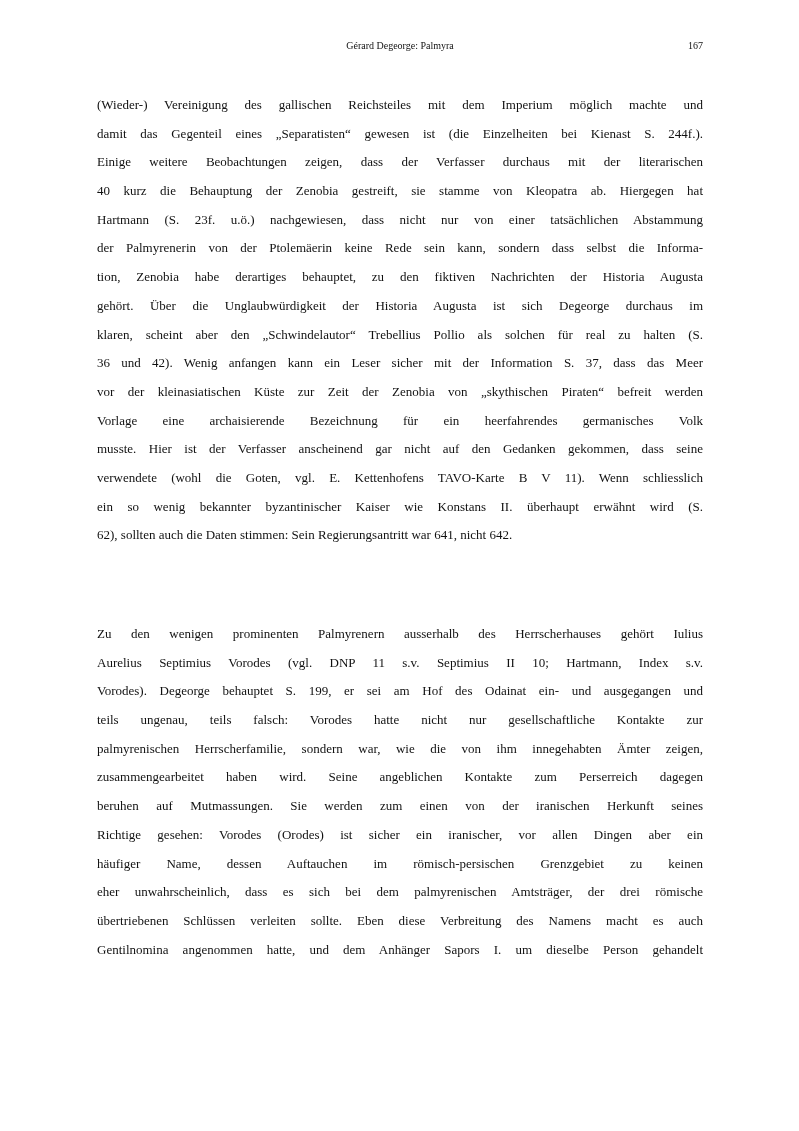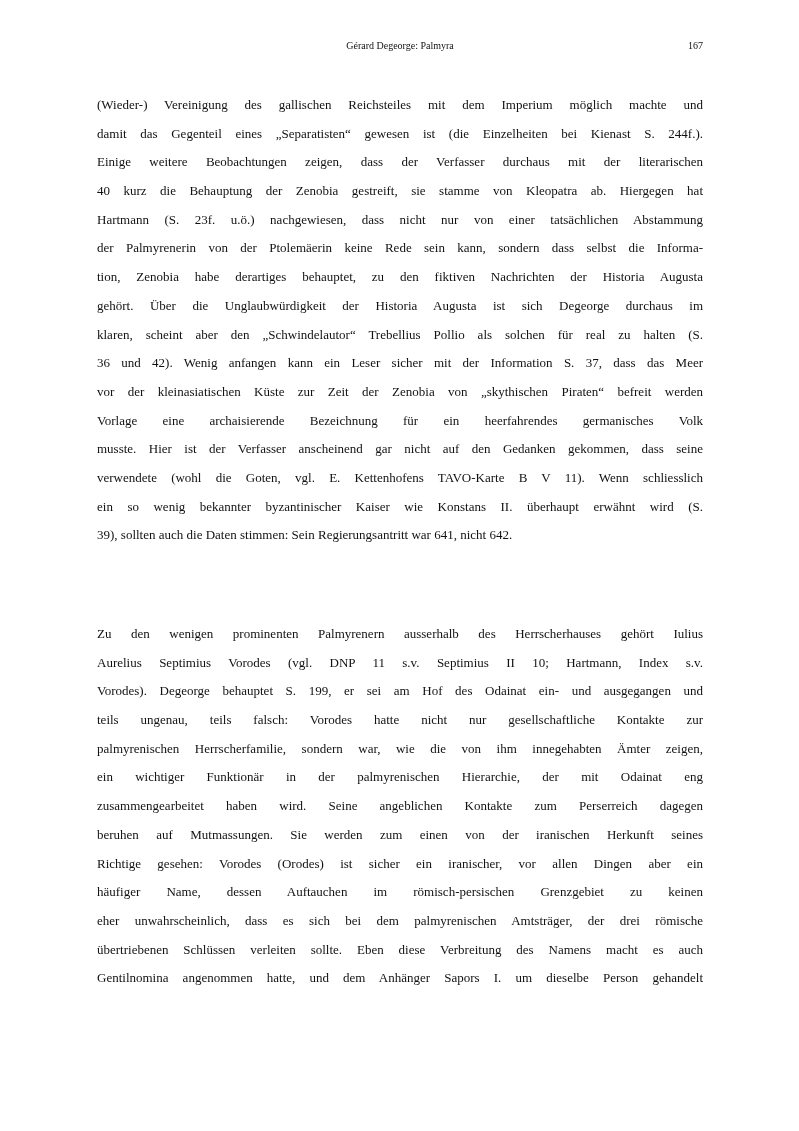--- a/index.html
+++ b/index.html
@@ -73,30 +73,29 @@
   <span class="line">der Palmyrenerin von der Ptolemäerin keine Rede sein kann, sondern dass selbst die Informa-</span>
   <span class="line">tion, Zenobia habe derartiges behauptet, zu den fiktiven Nachrichten der Historia Augusta</span>
   <span class="line">gehört. Über die Unglaubwürdigkeit der Historia Augusta ist sich Degeorge durchaus im</span>
   <span class="line">klaren, scheint aber den „Schwindelautor“ Trebellius Pollio als solchen für real zu halten (S.</span>
   <span class="line">36 und 42). Wenig anfangen kann ein Leser sicher mit der Information S. 37, dass das Meer</span>
   <span class="line">vor der kleinasiatischen Küste zur Zeit der Zenobia von „skythischen Piraten“ befreit werden</span>
   <span class="line">Vorlage eine archaisierende Bezeichnung für ein heerfahrendes germanisches Volk</span>
   <span class="line">musste. Hier ist der Verfasser anscheinend gar nicht auf den Gedanken gekommen, dass seine</span>
   <span class="line">verwendete (wohl die Goten, vgl. E. Kettenhofens TAVO-Karte B V 11). Wenn schliesslich</span>
   <span class="line">ein so wenig bekannter byzantinischer Kaiser wie Konstans II. überhaupt erwähnt wird (S.</span>
-  <span class="line last">39), sollten auch die Daten stimmen: Sein Regierungsantritt war 641, nicht 642.</span>
+  <span class="line last">62), sollten auch die Daten stimmen: Sein Regierungsantritt war 641, nicht 642.</span>
 </div>
 
 <div class="body-text" id="para-2">
   <span class="line">Zu den wenigen prominenten Palmyrenern ausserhalb des Herrscherhauses gehört Iulius</span>
   <span class="line">Aurelius Septimius Vorodes (vgl. DNP 11 s.v. Septimius II 10; Hartmann, Index s.v.</span>
   <span class="line">Vorodes). Degeorge behauptet S. 199, er sei am Hof des Odainat ein- und ausgegangen und</span>
   <span class="line">teils ungenau, teils falsch: Vorodes hatte nicht nur gesellschaftliche Kontakte zur</span>
   <span class="line">palmyrenischen Herrscherfamilie, sondern war, wie die von ihm innegehabten Ämter zeigen,</span>
-  <span class="line">ein wichtiger Funktionär in der palmyrenischen Hierarchie, der mit Odainat eng</span>
   <span class="line">zusammengearbeitet haben wird. Seine angeblichen Kontakte zum Perserreich dagegen</span>
   <span class="line">beruhen auf Mutmassungen. Sie werden zum einen von der iranischen Herkunft seines</span>
   <span class="line">Richtige gesehen: Vorodes (Orodes) ist sicher ein iranischer, vor allen Dingen aber ein</span>
   <span class="line">häufiger Name, dessen Auftauchen im römisch-persischen Grenzgebiet zu keinen</span>
   <span class="line">eher unwahrscheinlich, dass es sich bei dem palmyrenischen Amtsträger, der drei römische</span>
   <span class="line">übertriebenen Schlüssen verleiten sollte. Eben diese Verbreitung des Namens macht es auch</span>
   <span class="line">Gentilnomina angenommen hatte, und dem Anhänger Sapors I. um dieselbe Person gehandelt</span>
 </div>
 
 </body></html>

